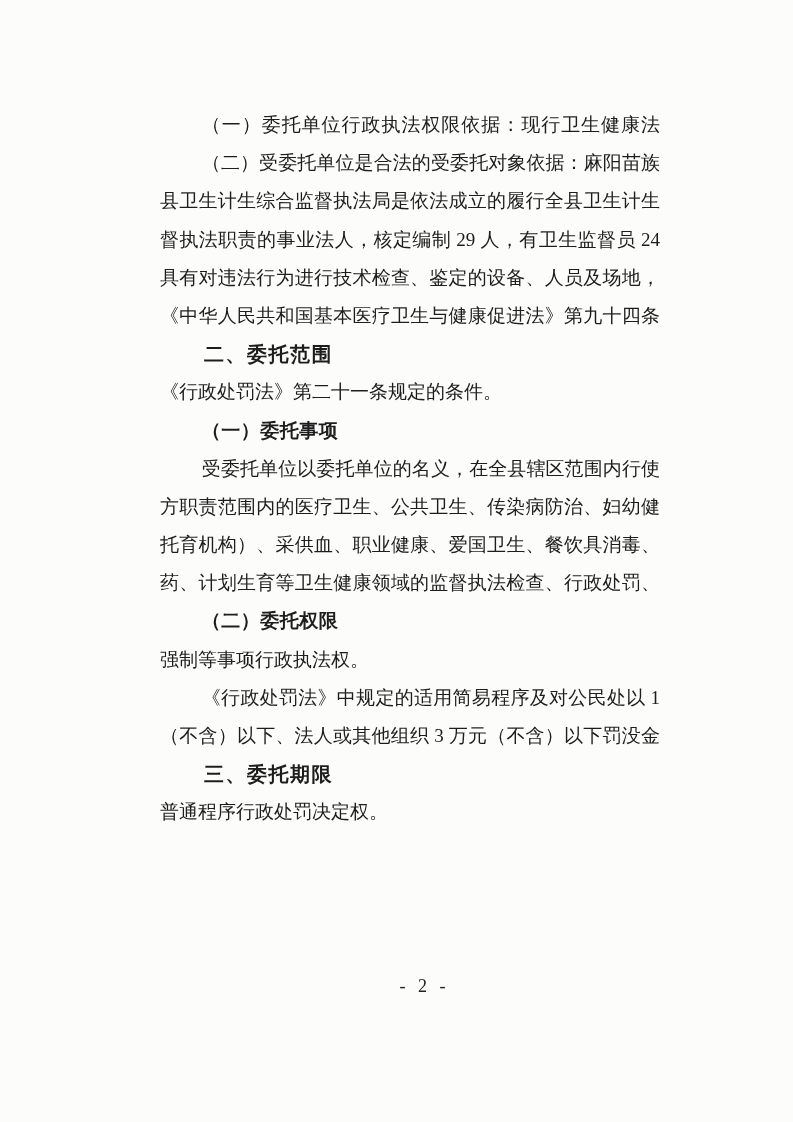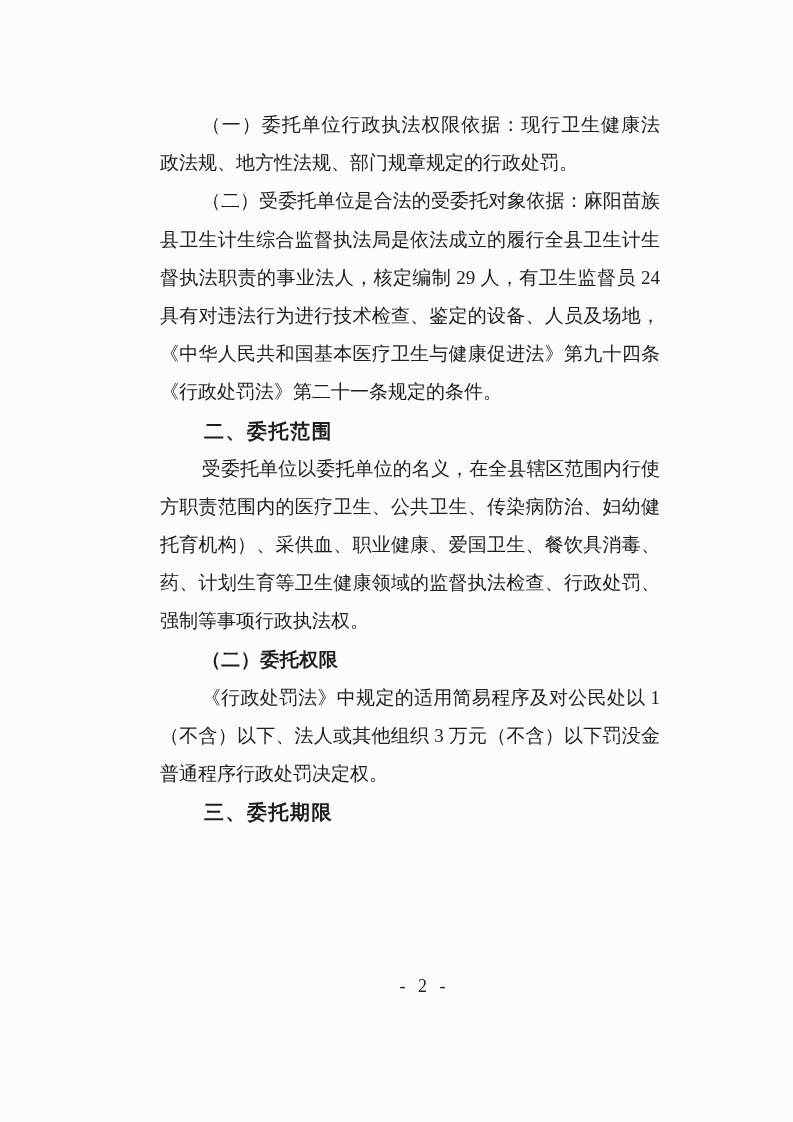--- a/index.html
+++ b/index.html
@@ -59,33 +59,33 @@
     letter-spacing: 4px;
     color: #222;
   }
 </style>
 </head>
 <body>
 
 <div class="page">
   <div class="content" id="doc-body">
       <div class="line body indent fill">（一）委托单位行政执法权限依据：现行卫生健康法律、行</div>
-      <div class="line body">政法规、地方性法规、部门规章规定的行政处罚。</div>
       <div class="line body indent fill">（二）受委托单位是合法的受委托对象依据：麻阳苗族自治</div>
       <div class="line body fill">县卫生计生综合监督执法局是依法成立的履行全县卫生计生监</div>
       <div class="line body fill">督执法职责的事业法人，核定编制 29 人，有卫生监督员 24 名，</div>
       <div class="line body fill">具有对违法行为进行技术检查、鉴定的设备、人员及场地，符合</div>
       <div class="line body fill">《中华人民共和国基本医疗卫生与健康促进法》第九十四条和</div>
+      <div class="line heading indent">二、委托范围</div>
       <div class="line body">《行政处罚法》第二十一条规定的条件。</div>
-      <div class="line heading indent">二、委托范围</div>
+      <div class="line subheading indent">（一）委托事项</div>
       <div class="line body indent fill">受委托单位以委托单位的名义，在全县辖区范围内行使委托</div>
       <div class="line body fill">方职责范围内的医疗卫生、公共卫生、传染病防治、妇幼健康（含</div>
       <div class="line body fill">托育机构）、采供血、职业健康、爱国卫生、餐饮具消毒、中医</div>
       <div class="line body fill">药、计划生育等卫生健康领域的监督执法检查、行政处罚、行政</div>
+      <div class="line subheading indent">（二）委托权限</div>
       <div class="line body">强制等事项行政执法权。</div>
-      <div class="line subheading indent">（二）委托权限</div>
       <div class="line body indent fill">《行政处罚法》中规定的适用简易程序及对公民处以 1 万元</div>
       <div class="line body fill">（不含）以下、法人或其他组织 3 万元（不含）以下罚没金额的</div>
+      <div class="line heading indent">三、委托期限</div>
       <div class="line body">普通程序行政处罚决定权。</div>
-      <div class="line heading indent">三、委托期限</div>
     </div>
   <div class="page-number">- 2 -</div>
 </div>
 
 </body></html>

